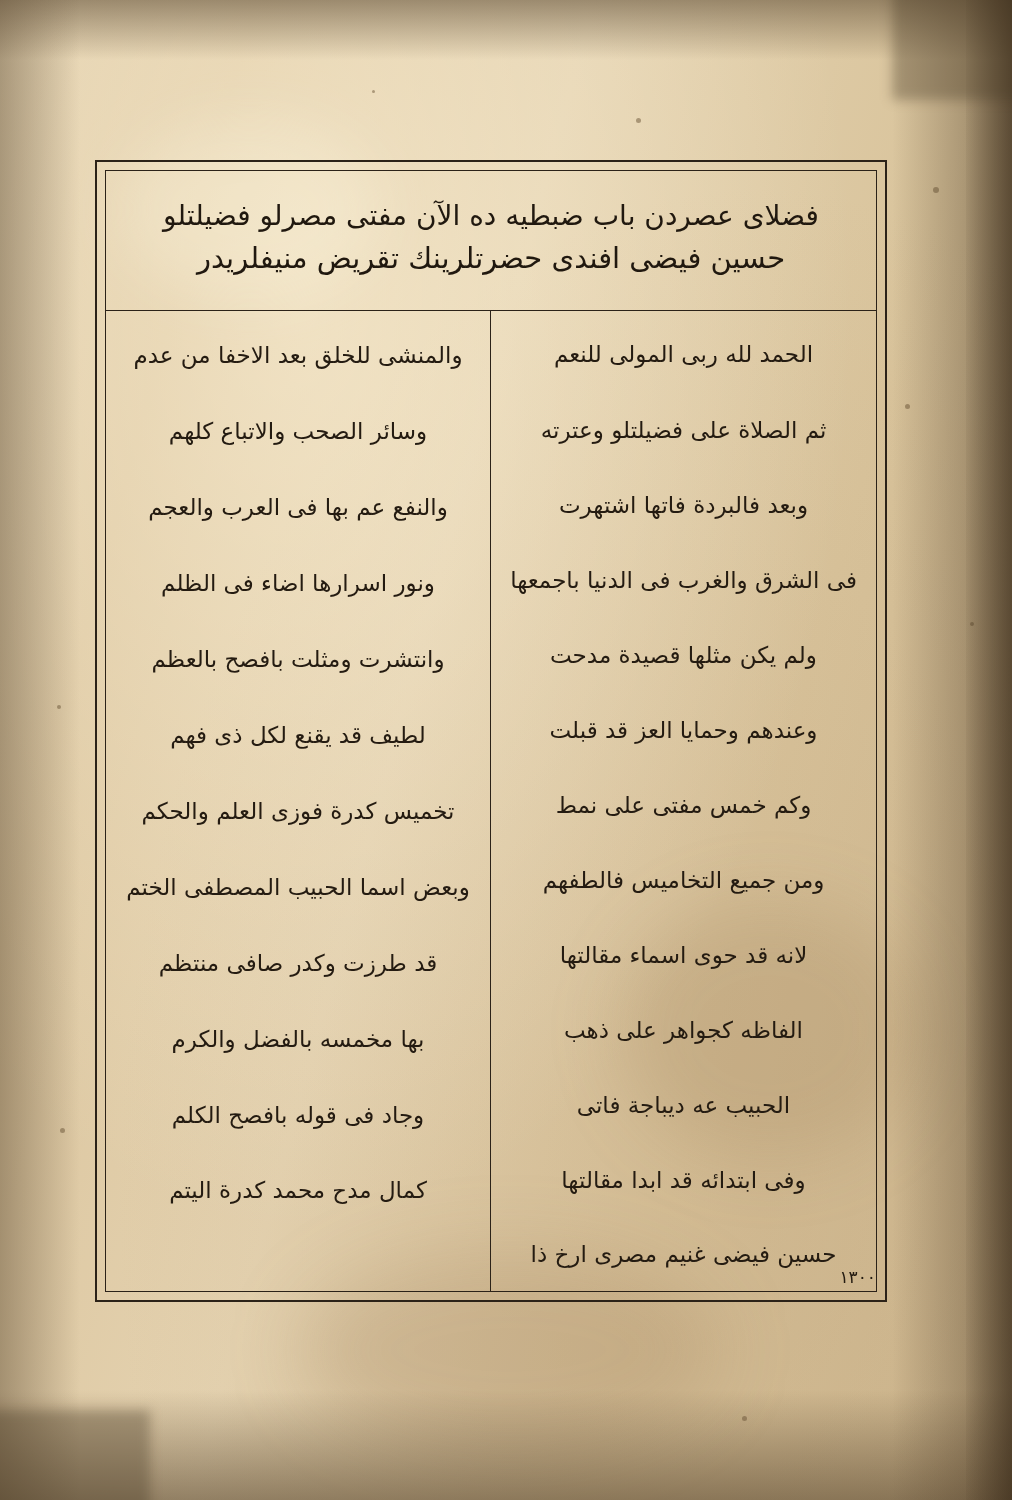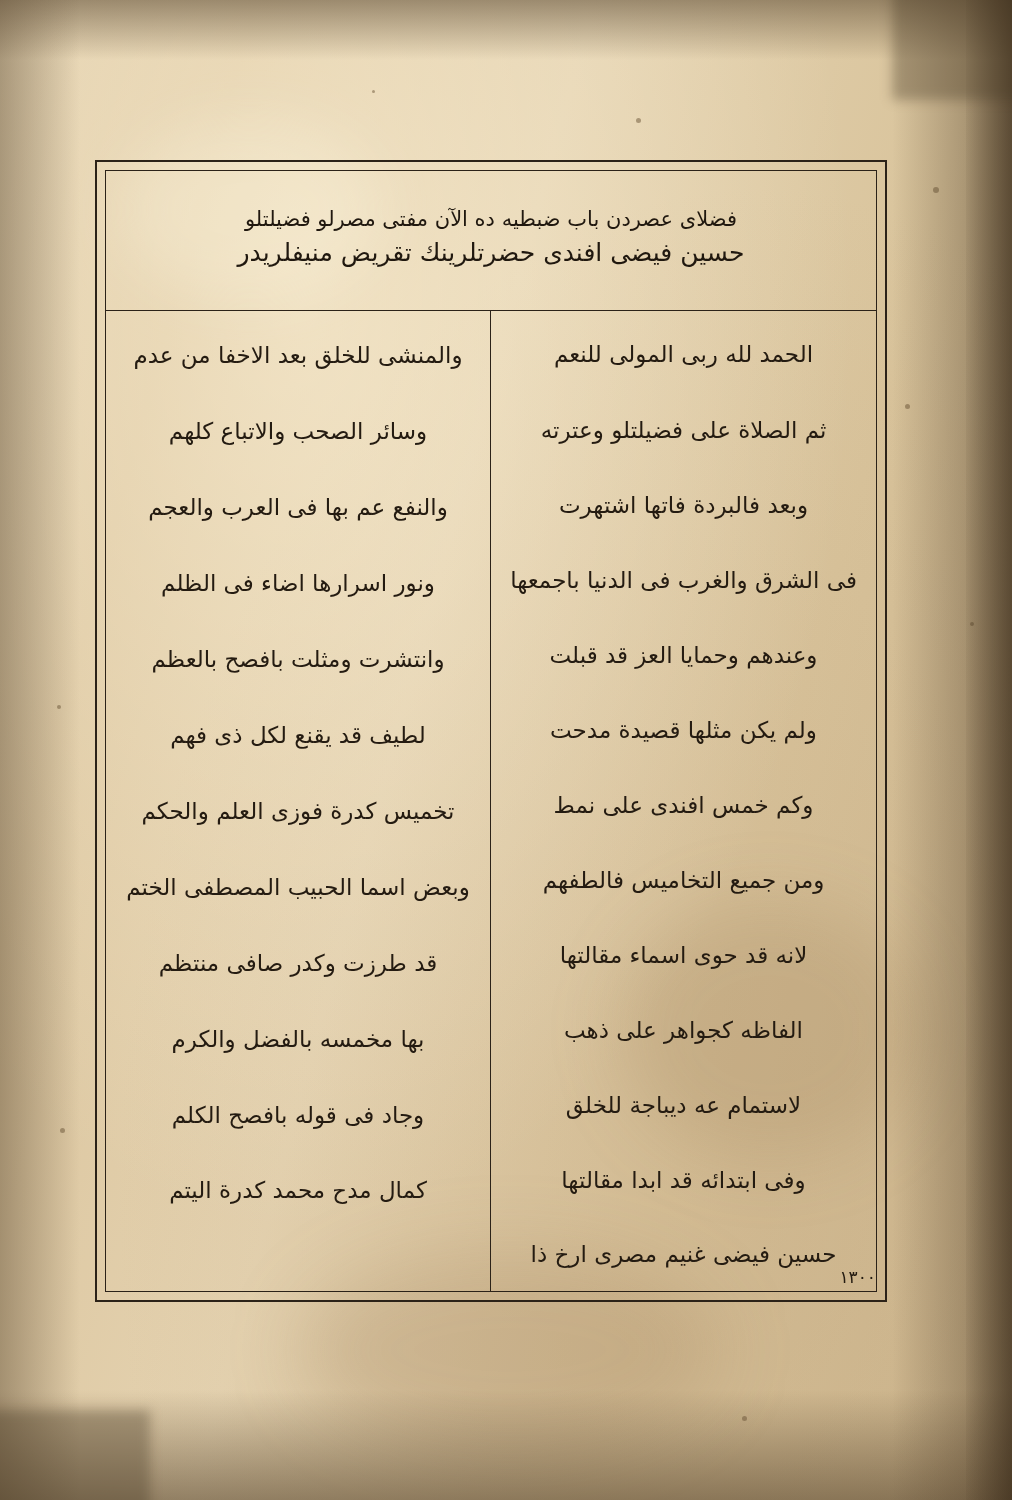--- a/index.html
+++ b/index.html
@@ -99,22 +99,22 @@
     justify-content: center;
     padding: 4px 22px 8px 22px;
   }
   .head-line {
     direction: rtl;
     text-align: center;
     font-family: "DejaVu Sans", sans-serif;
     color: #20180f;
     white-space: nowrap;
   }
-  .head-line.l1 { font-size: 21px; line-height: 1.45; }
-  .head-line.l2 { font-size: 25px; line-height: 1.55; letter-spacing: 1px; }
+  .head-line.l1 { font-size: 28px; line-height: 1.45; }
+  .head-line.l2 { font-size: 29px; line-height: 1.55; letter-spacing: 1px; }
 
   
   #verse-body {
     position: absolute;
     left: 0;
     top: 140px;
     right: 0;
     bottom: 0;
     display: flex;
     flex-direction: row;       
@@ -219,27 +219,27 @@
           <div class="verse">بها مخمسه بالفضل والكرم</div>
           <div class="verse">وجاد فى قوله بافصح الكلم</div>
           <div class="verse last">كمال مدح محمد كدرة اليتم</div>
         </div>
 
         <div class="col" id="col-right">
           <div class="verse">الحمد لله ربى المولى للنعم</div>
           <div class="verse">ثم الصلاة على فضيلتلو وعترته</div>
           <div class="verse">وبعد فالبردة فاتها اشتهرت</div>
           <div class="verse">فى الشرق والغرب فى الدنيا باجمعها</div>
+          <div class="verse">ولم يكن مثلها قصيدة مدحت</div>
           <div class="verse">وعندهم وحمايا العز قد قبلت</div>
-          <div class="verse">ولم يكن مثلها قصيدة مدحت</div>
-          <div class="verse">وكم خمس افندى على نمط</div>
+          <div class="verse">وكم خمس مفتى على نمط</div>
           <div class="verse">ومن جميع التخاميس فالطفهم</div>
           <div class="verse">لانه قد حوى اسماء مقالتها</div>
           <div class="verse">الفاظه كجواهر على ذهب</div>
-          <div class="verse">لاستمام عه ديباجة للخلق</div>
+          <div class="verse">الحبيب عه ديباجة فاتى</div>
           <div class="verse">وفى ابتدائه قد ابدا مقالتها</div>
           <div class="verse last">حسين فيضى غنيم مصرى ارخ ذا</div>
         </div>
 
       </div>
 
       <div id="page-number">١٣٠٠</div>
 
     </div>
   </div>

